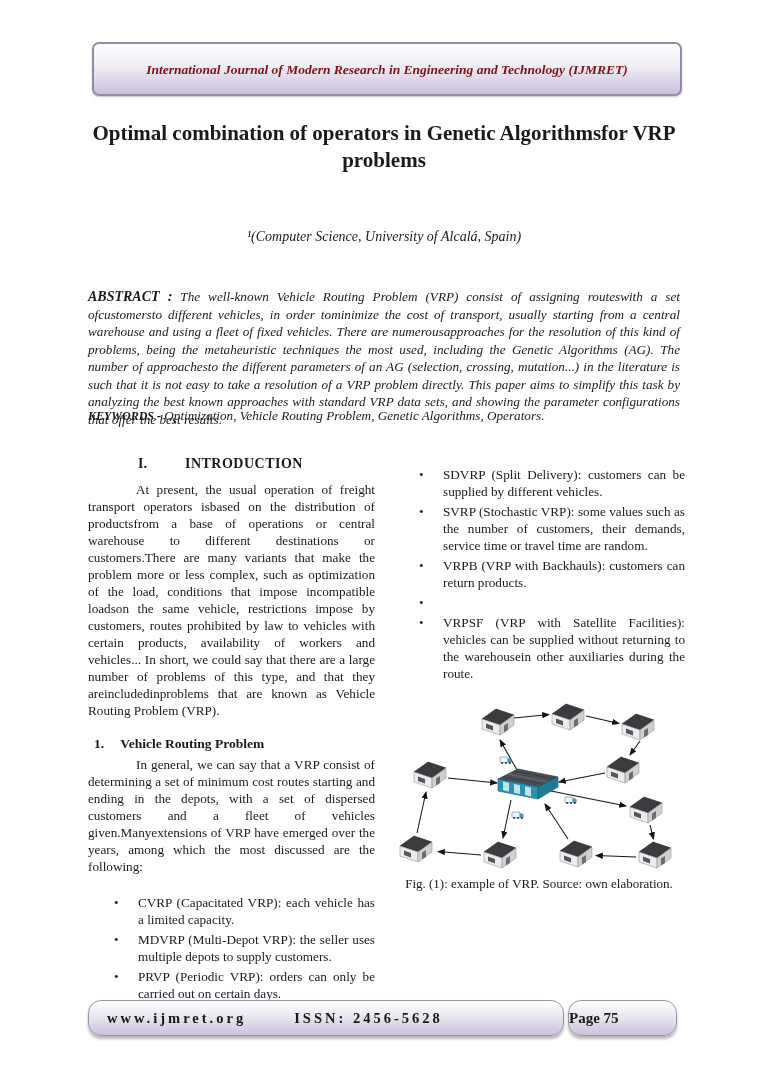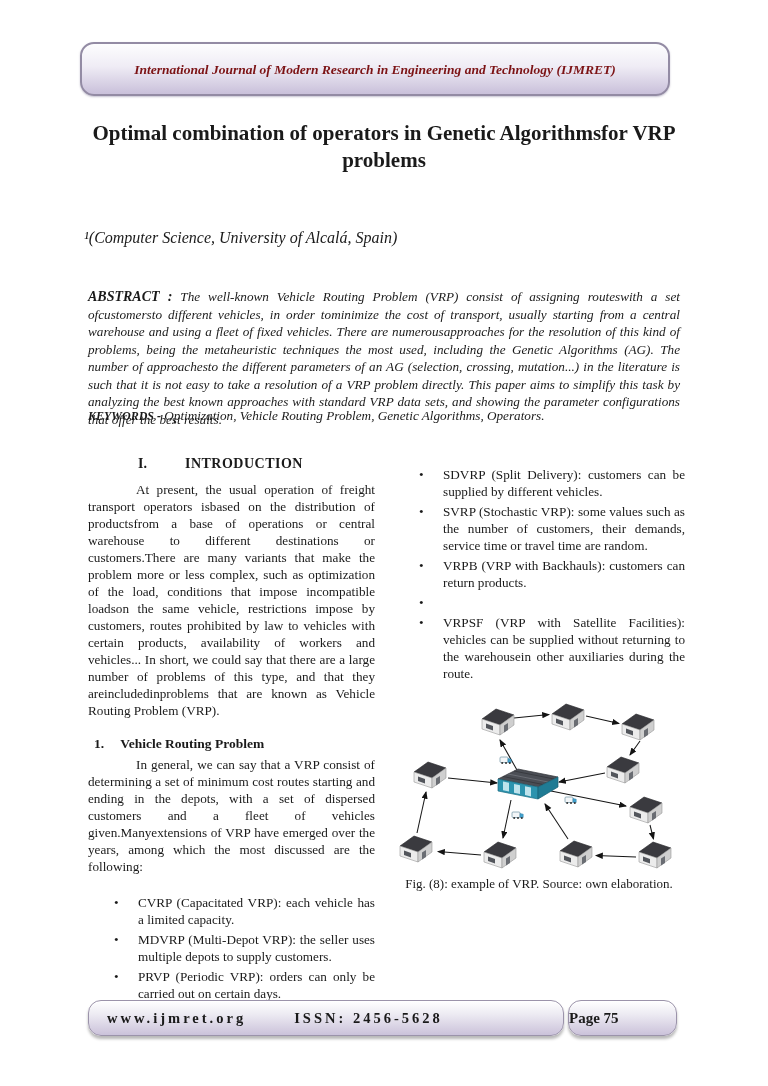--- a/index.html
+++ b/index.html
@@ -2,42 +2,42 @@
 <html><head>
 <meta charset="utf-8">
 <style>
   html,body{margin:0;padding:0;background:#ffffff;}
   .page{
     position:relative;width:768px;height:1086px;background:#ffffff;
     font-family:"Liberation Serif", serif;color:#1a1a1a;overflow:hidden;
   }
   
   .jheader{
-    position:absolute;left:80px;top:42px;width:586px;height:50px;
-    border:2px solid #938ba4;border-radius:14px;
+    position:absolute;left:92px;top:42px;width:586px;height:50px;
+    border:2px solid #938ba4;border-radius:7px;
     background:linear-gradient(to bottom,#fdfdfe 0%,#efecf5 45%,#c9c0da 100%);
     box-shadow:0 1px 2px rgba(90,80,120,.35);
     display:flex;flex-direction:column;justify-content:center;align-items:center;
   }
   .jheader .jline{
     font-style:italic;font-weight:bold;font-size:13.5px;line-height:17px;
     color:#7c1315;text-align:center;white-space:nowrap;
   }
   
   .title{
     position:absolute;left:64px;top:120px;width:640px;
     text-align:center;font-weight:bold;font-size:21px;line-height:27px;
   }
   .authors{
     position:absolute;left:84px;top:184px;width:600px;
     text-align:center;font-size:16px;line-height:22px;
   }
   .affiliation{
     position:absolute;left:84px;top:229px;width:600px;
-    font-style:italic;font-size:16px;
+    text-align:center;font-style:italic;font-size:14px;
   }
   
   .abstract{
     position:absolute;left:88px;top:272px;width:592px;
     font-style:italic;font-size:13.2px;line-height:17.5px;text-align:justify;margin-top:16px;
   }
   .abstract .ablabel{font-weight:bold;font-size:14px;}
   .keywords{
     position:absolute;left:88px;top:408px;width:592px;
     font-style:italic;font-size:13.2px;
@@ -223,21 +223,21 @@
           <polygon points="-30,-6 10,2 10,14 -30,6" fill="#2c93ae" stroke="#1d6e84" stroke-width="0.7"></polygon>
           <polygon points="10,2 30,-8 30,2 10,14" fill="#1f7b94" stroke="#175e72" stroke-width="0.7"></polygon>
           <polygon points="-25,-3.5 -19,-2.2 -19,6.5 -25,5.2" fill="#bfe3ec"></polygon>
           <polygon points="-14,-1.1 -8,0.2 -8,9 -14,7.7" fill="#bfe3ec"></polygon>
           <polygon points="-3,1.3 3,2.6 3,11.4 -3,10.1" fill="#bfe3ec"></polygon>
         </g>
         <use href="#truck" x="112" y="66"></use>
         <use href="#truck" x="177" y="106"></use>
         <use href="#truck" x="124" y="121"></use>
       </svg>
-      <div class="figcaption">Fig. (8): example of VRP. Source: own elaboration.</div>
+      <div class="figcaption">Fig. (1): example of VRP. Source: own elaboration.</div>
     </div>
   </div>
 
   <div class="fbox fbox-left">
     <span class="furl">www.ijmret.org</span>
     <span class="fissn">ISSN: 2456-5628</span>
   </div>
   <div class="fbox fbox-right">
     <span class="fpage">Page 75</span>
   </div>

